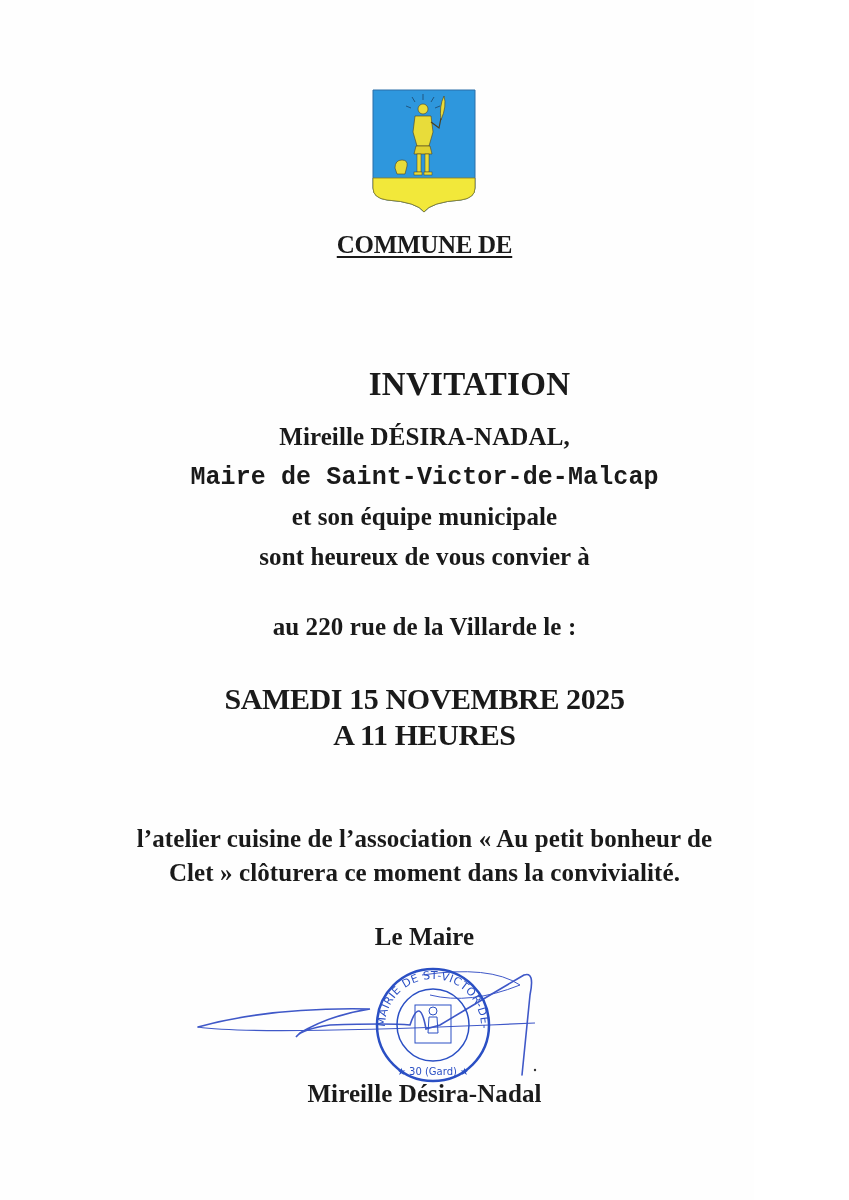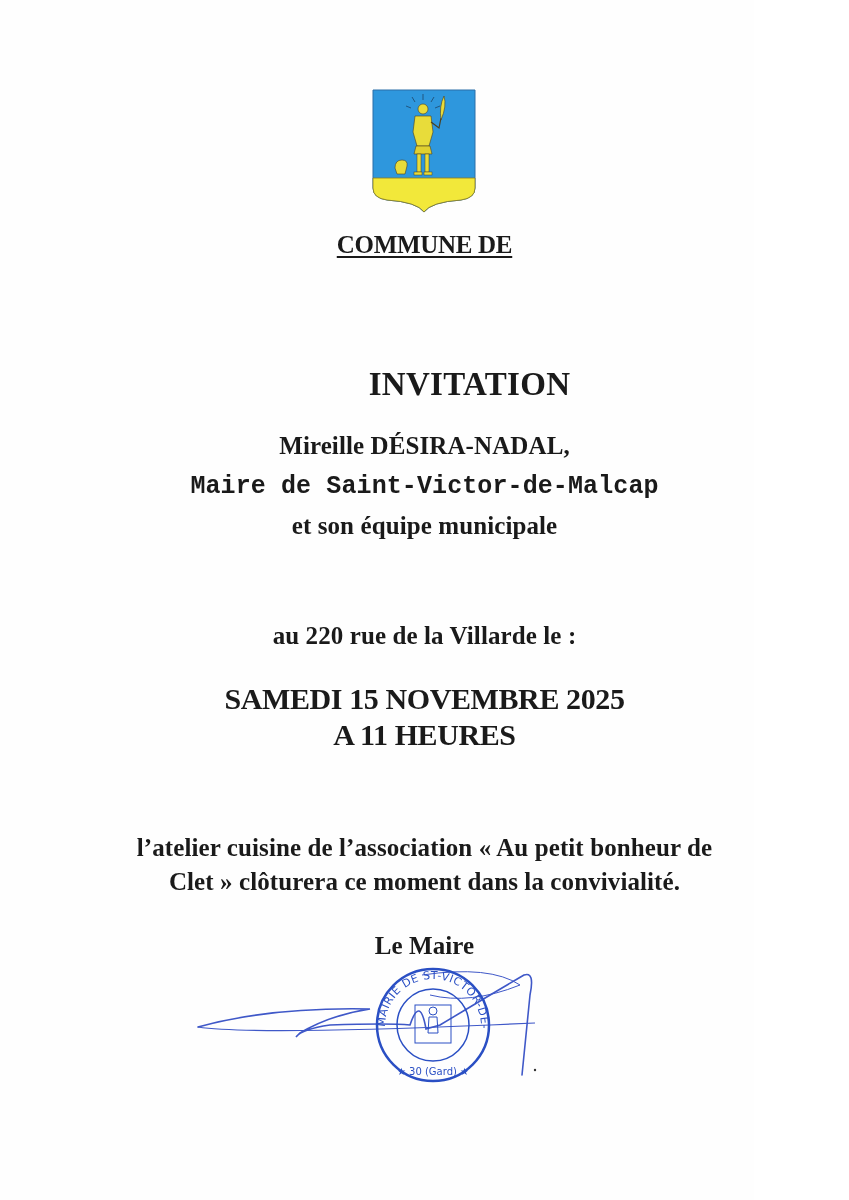--- a/index.html
+++ b/index.html
@@ -44,21 +44,20 @@
       letter-spacing: -0.3px;
     }
     .title {
       font-size: 33px;
       letter-spacing: 0.3px;
       padding-left: 45px;
     }
     .body-line {
       font-size: 25px;
       letter-spacing: 0.1px;
-      margin-top: 9px;
     }
     .date-line {
       font-size: 30px;
       letter-spacing: -0.4px;
     }
     .signature-area {
       position: absolute;
       left: 190px;
       top: 955px;
       width: 400px;
@@ -99,20 +98,21 @@
     <path d="M24,80 Q24,72 31,72 Q37,72 36,78 L34,86 L26,86 Z" fill="#e8dc3a" stroke="#4a4020" stroke-width="0.6"></path>
   </svg>
 
   <div class="line hdr" style="top:231px;">COMMUNE DE</div>
 
   <div class="line title" style="top:366px;">INVITATION</div>
 
   <div class="line body-line" style="top:423px;">Mireille DÉSIRA-NADAL,</div>
   <div class="line body-line" style="top:463px;font-family:Liberation Mono, monospace;">Maire de Saint-Victor-de-Malcap</div>
   <div class="line body-line" style="top:503px;">et son équipe municipale</div>
+  <div class="line body-line" style="top:543px;">sont heureux de vous convier à</div>
   <div class="line body-line" style="top:613px;">au 220 rue de la Villarde le :</div>
 
   <div class="line date-line" style="top:682px;">SAMEDI 15 NOVEMBRE 2025</div>
   <div class="line date-line" style="top:718px;">A 11 HEURES</div>
 
   <div class="line body-line" style="top:825px;">l’atelier cuisine de l’association « Au petit bonheur de</div>
   <div class="line body-line" style="top:859px;">Clet » clôturera ce moment dans la convivialité.</div>
 
   <div class="line body-line" style="top:923px;">Le Maire</div>
 
@@ -132,14 +132,15 @@
       <textPath href="#stampArcTop" startOffset="0">MAIRIE DE ST-VICTOR-DE-MALCAP</textPath>
     </text>
     <text font-family="'DejaVu Sans', sans-serif" font-size="10" fill="#2a4fc4" text-anchor="middle" x="243" y="120">★ 30 (Gard) ★</text>
 
     <rect x="225" y="50" width="36" height="38" fill="none" stroke="#2a4fc4" stroke-width="1"></rect>
     <circle cx="243" cy="56" r="4" fill="none" stroke="#2a4fc4" stroke-width="1"></circle>
     <path d="M239,62 L247,62 L248,78 L238,78 Z" fill="none" stroke="#2a4fc4" stroke-width="1"></path>
     <circle cx="345" cy="115" r="1.2" fill="#333"></circle>
   </svg>
 
+  <div class="line body-line" style="top:1080px;">Mireille Désira-Nadal</div>
 
 </div>
 
 </body></html>

